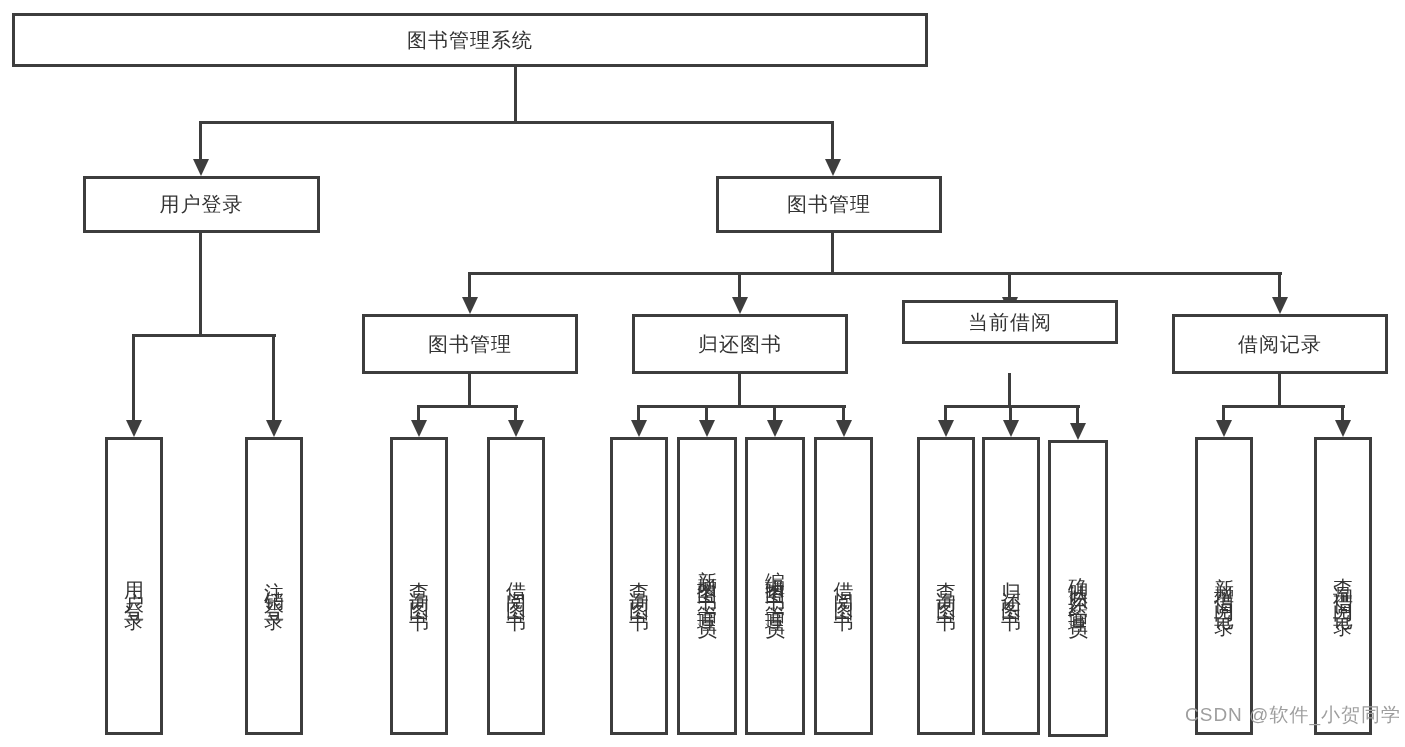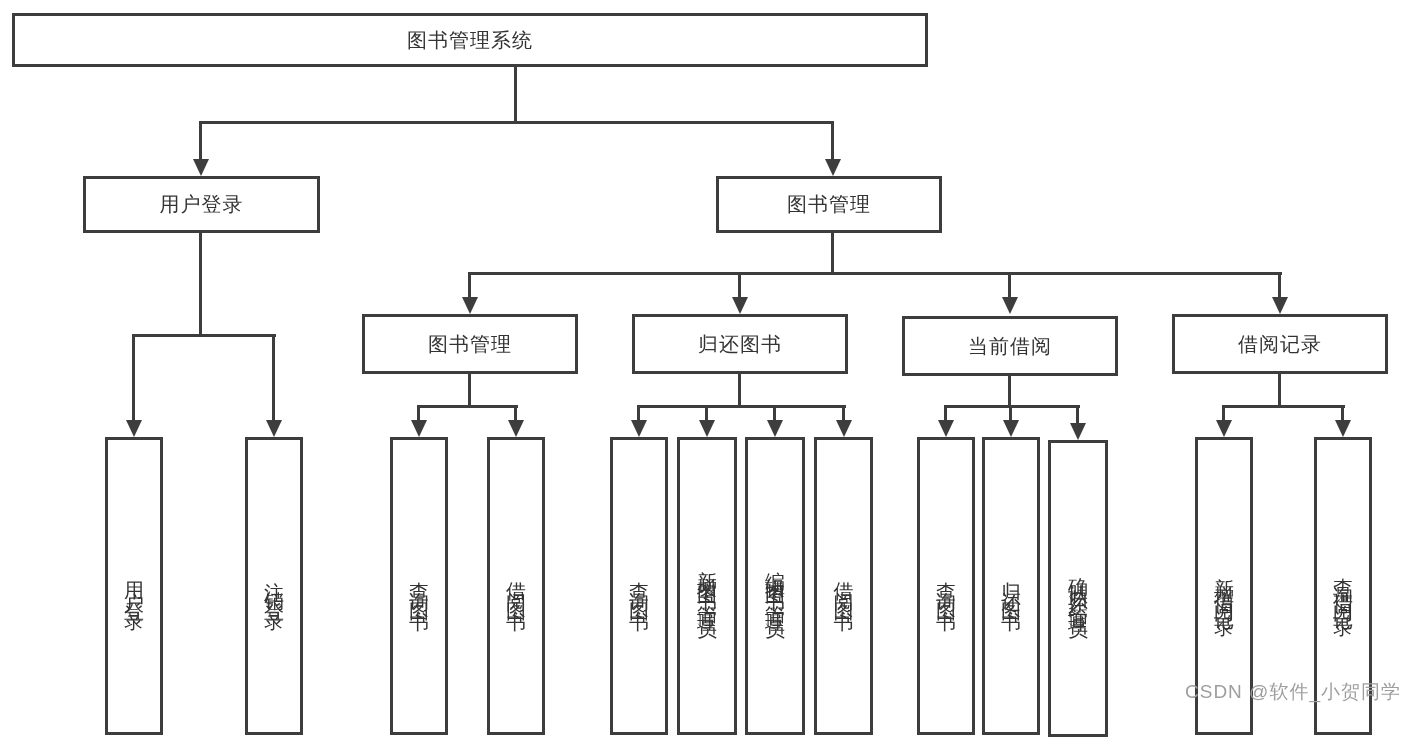--- a/index.html
+++ b/index.html
@@ -88,21 +88,21 @@
   <div class="arrow" style="left:738px;top:272px;height:25px"></div>
   <div class="arrow" style="left:1008px;top:272px;height:25px"></div>
   <div class="arrow" style="left:1278px;top:272px;height:25px"></div>
 
   <div class="box hbox" style="left:362px;top:314px;width:216px;height:60px">
     <span class="lbl">图书管理</span>
   </div>
   <div class="box hbox" style="left:632px;top:314px;width:216px;height:60px">
     <span class="lbl">归还图书</span>
   </div>
-  <div class="box hbox" style="left:902px;top:316px;width:216px;height:60px">
+  <div class="box hbox" style="left:902px;top:300px;width:216px;height:44px">
     <span class="lbl">当前借阅</span>
   </div>
   <div class="box hbox" style="left:1172px;top:314px;width:216px;height:60px">
     <span class="lbl">借阅记录</span>
   </div>
 
   <div class="vline" style="left:468px;top:373px;height:34px"></div>
   <div class="hline" style="left:417px;top:405px;width:101px"></div>
   <div class="arrow" style="left:417px;top:405px;height:15px"></div>
   <div class="arrow" style="left:514px;top:405px;height:15px"></div>
@@ -162,15 +162,15 @@
     <span class="vtext" style="letter-spacing:6px">确认归还（管理员）</span>
   </div>
 
   <div class="box vbox" style="left:1195px;top:437px;width:58px;height:298px">
     <span class="vtext" style="letter-spacing:8px">新增借阅记录</span>
   </div>
   <div class="box vbox" style="left:1314px;top:437px;width:58px;height:298px">
     <span class="vtext" style="letter-spacing:8px">查询借阅记录</span>
   </div>
 
-  <div class="watermark" style="left:1185px;top:679px">CSDN @软件_小贺同学</div>
+  <div class="watermark" style="left:1185px;top:702px">CSDN @软件_小贺同学</div>
 
 </div>
 
 </body></html>

